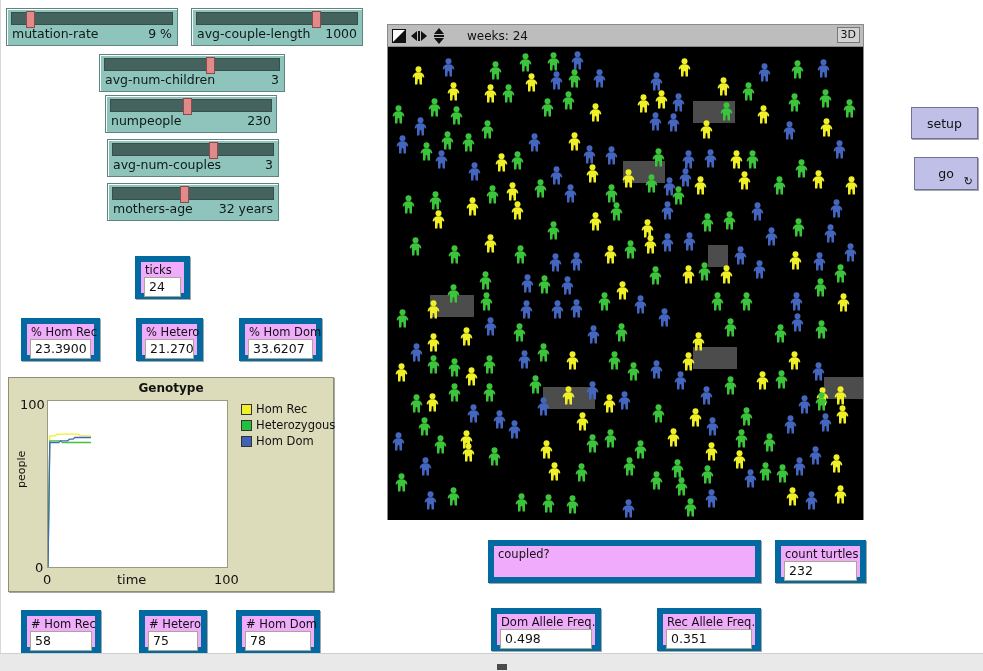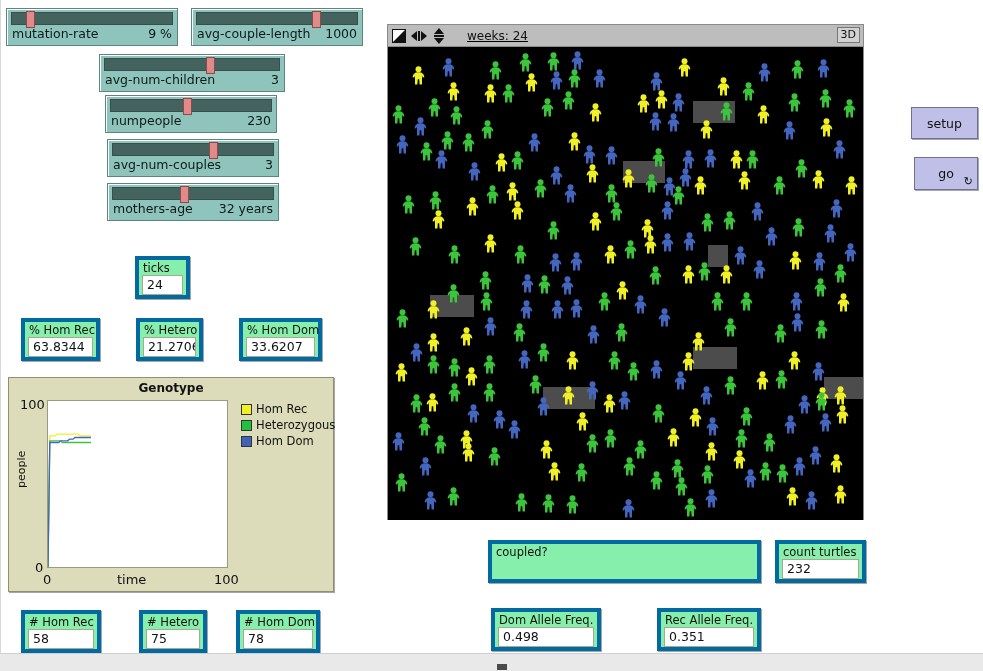--- a/index.html
+++ b/index.html
@@ -40,22 +40,22 @@
     font-size:12.5px;color:#0c1a18;
     padding:0 1px;
     line-height:15px;
   }
   .slider .sname{white-space:nowrap;}
   .slider .sval{white-space:nowrap;}
 
   
   .monitor{
     position:absolute;
-    background:#86efac;
-    border:4px solid #0369a1;
+    background:#f0abfc;
+    border:6px solid #0369a1;
     box-shadow:1px 1px 0 rgba(0,0,0,.35);
     box-sizing:border-box;
     padding:2px 3px 3px 3px;
   }
   .monitor .mlabel{
     font-size:11.5px;line-height:13px;color:#111;
     padding-left:1px;white-space:nowrap;
   }
   .monitor .mval{
     background:#ffffff;
@@ -81,21 +81,20 @@
     position:absolute;right:4px;bottom:2px;
     font-size:11px;line-height:11px;color:#111;
   }
 
   
   #world-view{
     position:absolute;
     border:1px solid #8a8a8a;
     box-sizing:border-box;
     background:#0f766e;
-    text-decoration:underline;
   }
   #world-toolbar{
     height:22px;background:#bdbdbd;
     border-bottom:1px solid #8a8a8a;
     box-sizing:border-box;
     display:flex;align-items:center;
     padding:0 4px;
     position:relative;
   }
   #world-toolbar .ticks-label{
@@ -219,21 +218,21 @@
   </div>
 </div>
 
 <div class="monitor" style="left:135px;top:256px;width:55px;height:43px;">
   <div class="mlabel">ticks</div>
   <div class="mval">24</div>
 </div>
 
 <div class="monitor" style="left:21px;top:318px;width:79px;height:43px;">
   <div class="mlabel">% Hom Rec</div>
-  <div class="mval">63.8344</div>
+  <div class="mval">23.3900</div>
 </div>
 
 <div class="monitor" style="left:136px;top:318px;width:67px;height:43px;">
   <div class="mlabel">% Hetero</div>
   <div class="mval">21.2706</div>
 </div>
 
 <div class="monitor" style="left:239px;top:318px;width:83px;height:43px;">
   <div class="mlabel">% Hom Dom</div>
   <div class="mval">33.6207</div>

